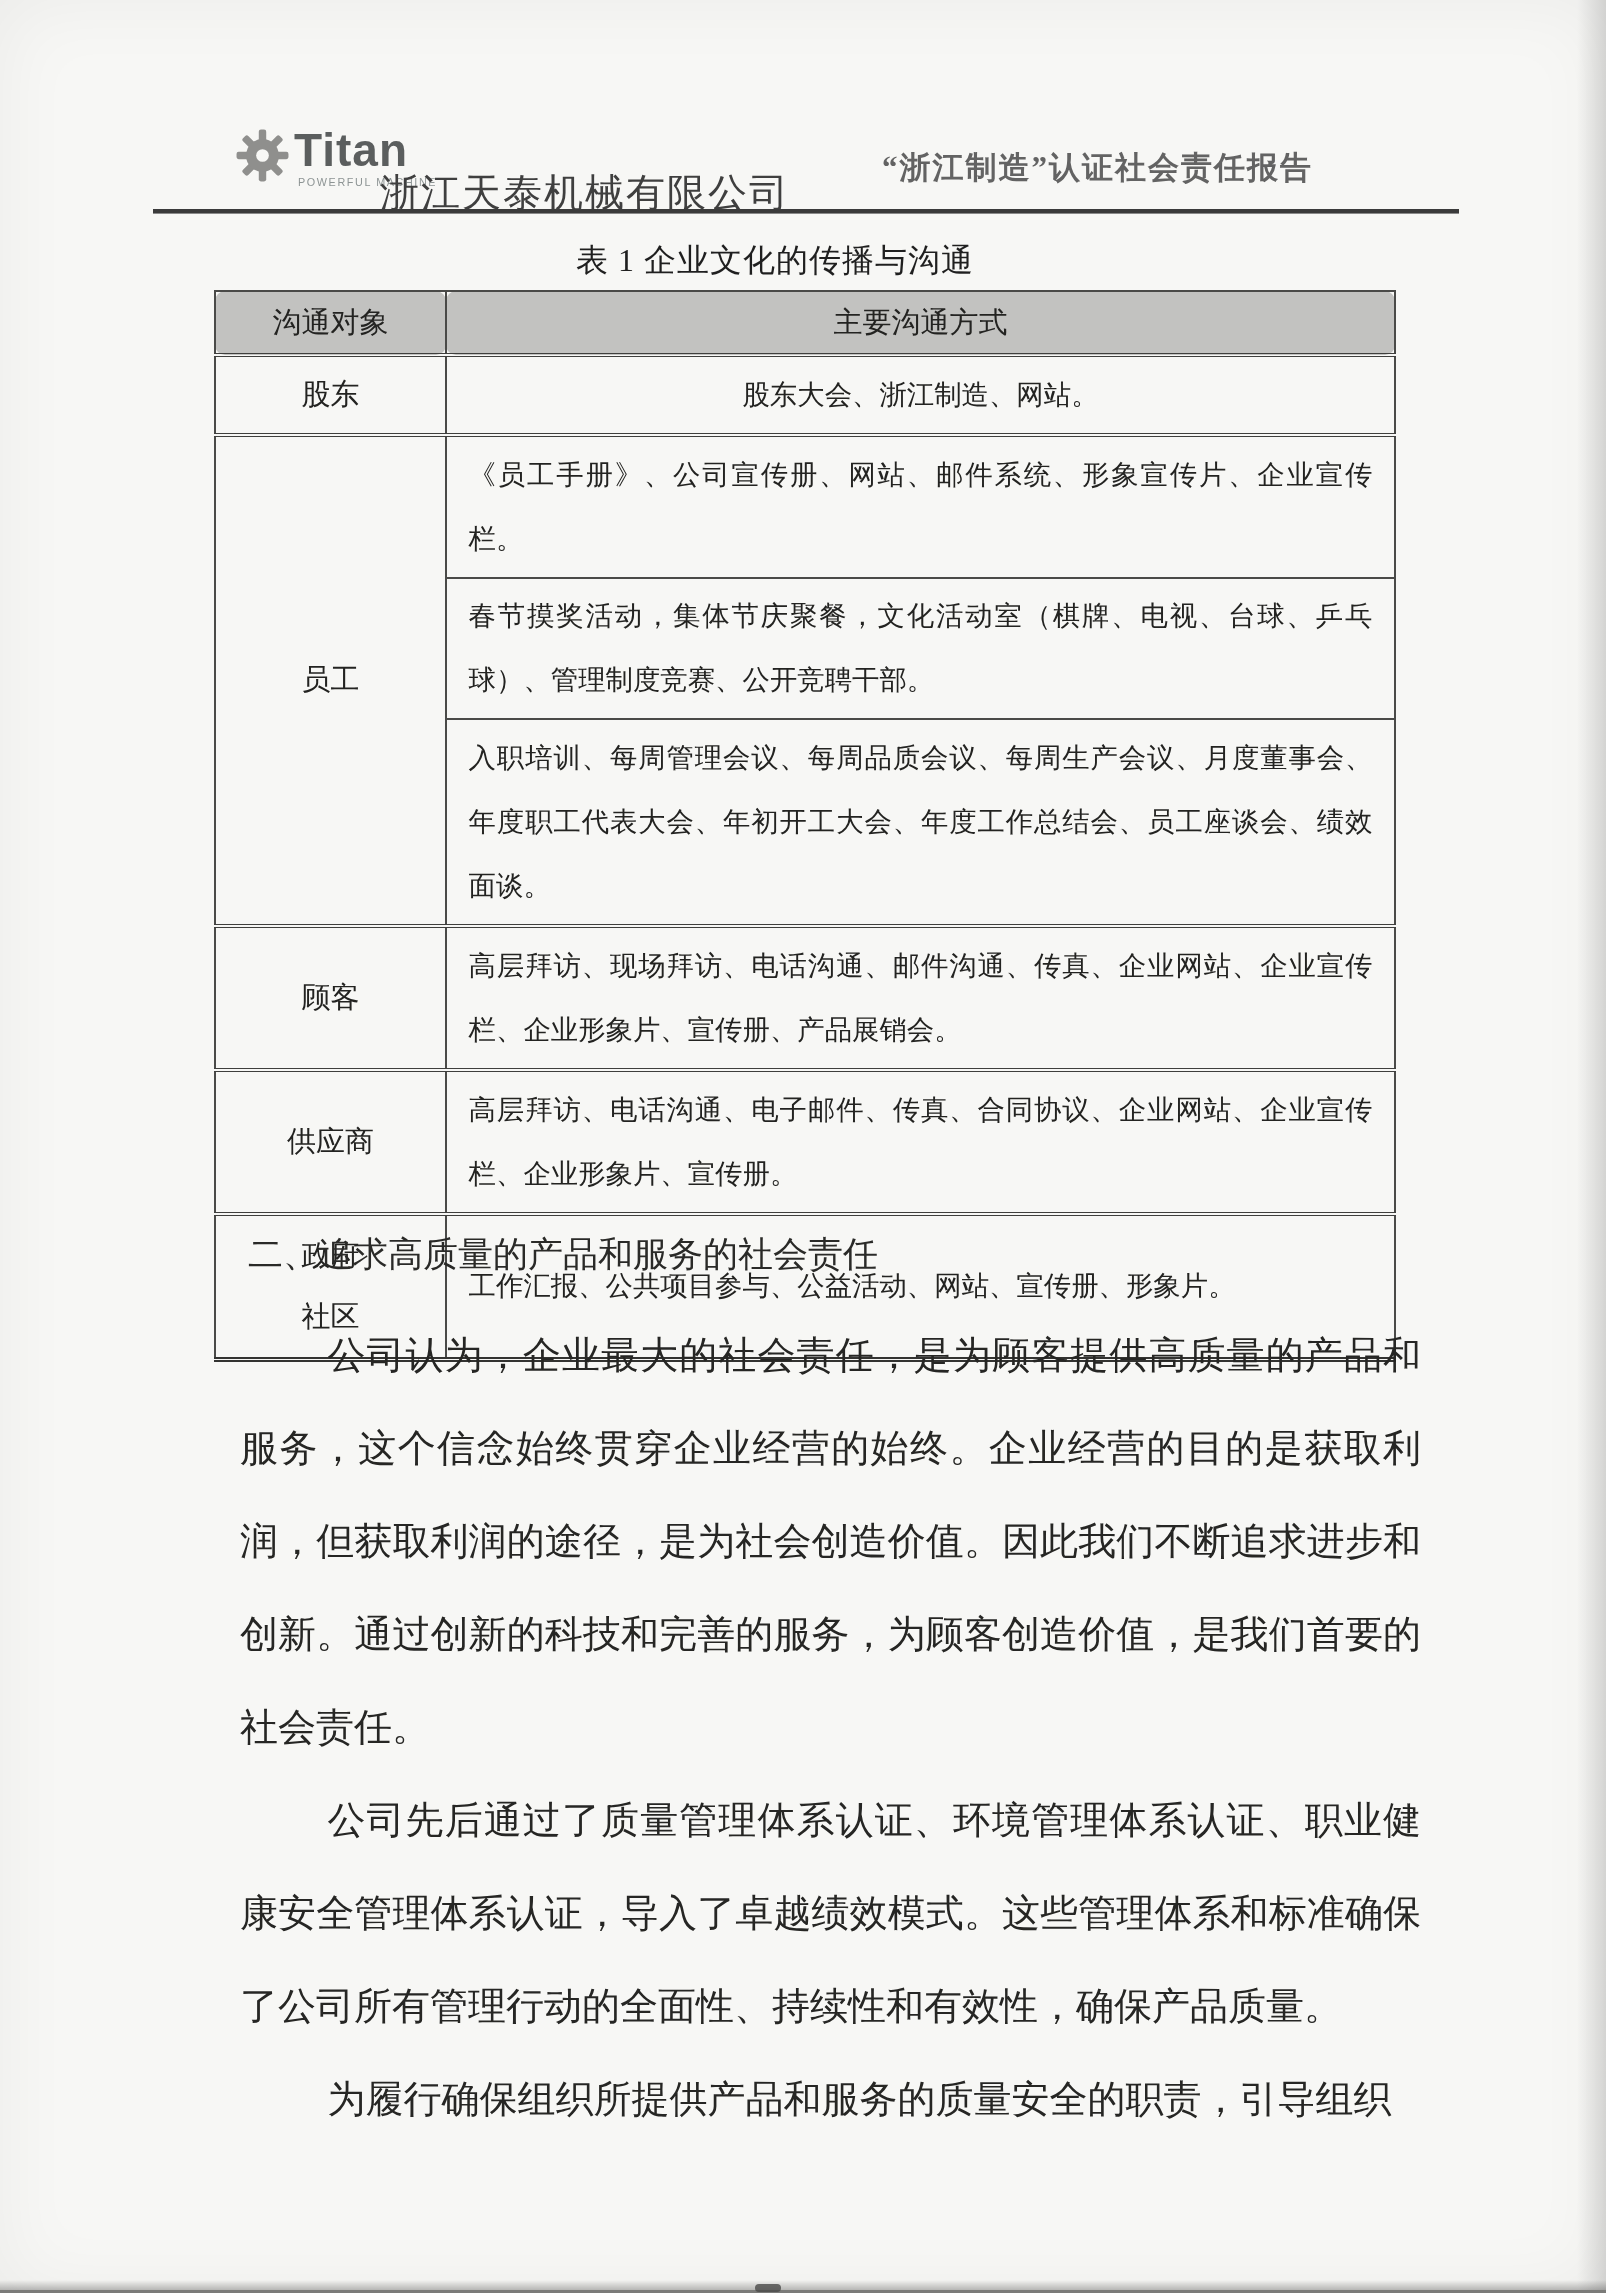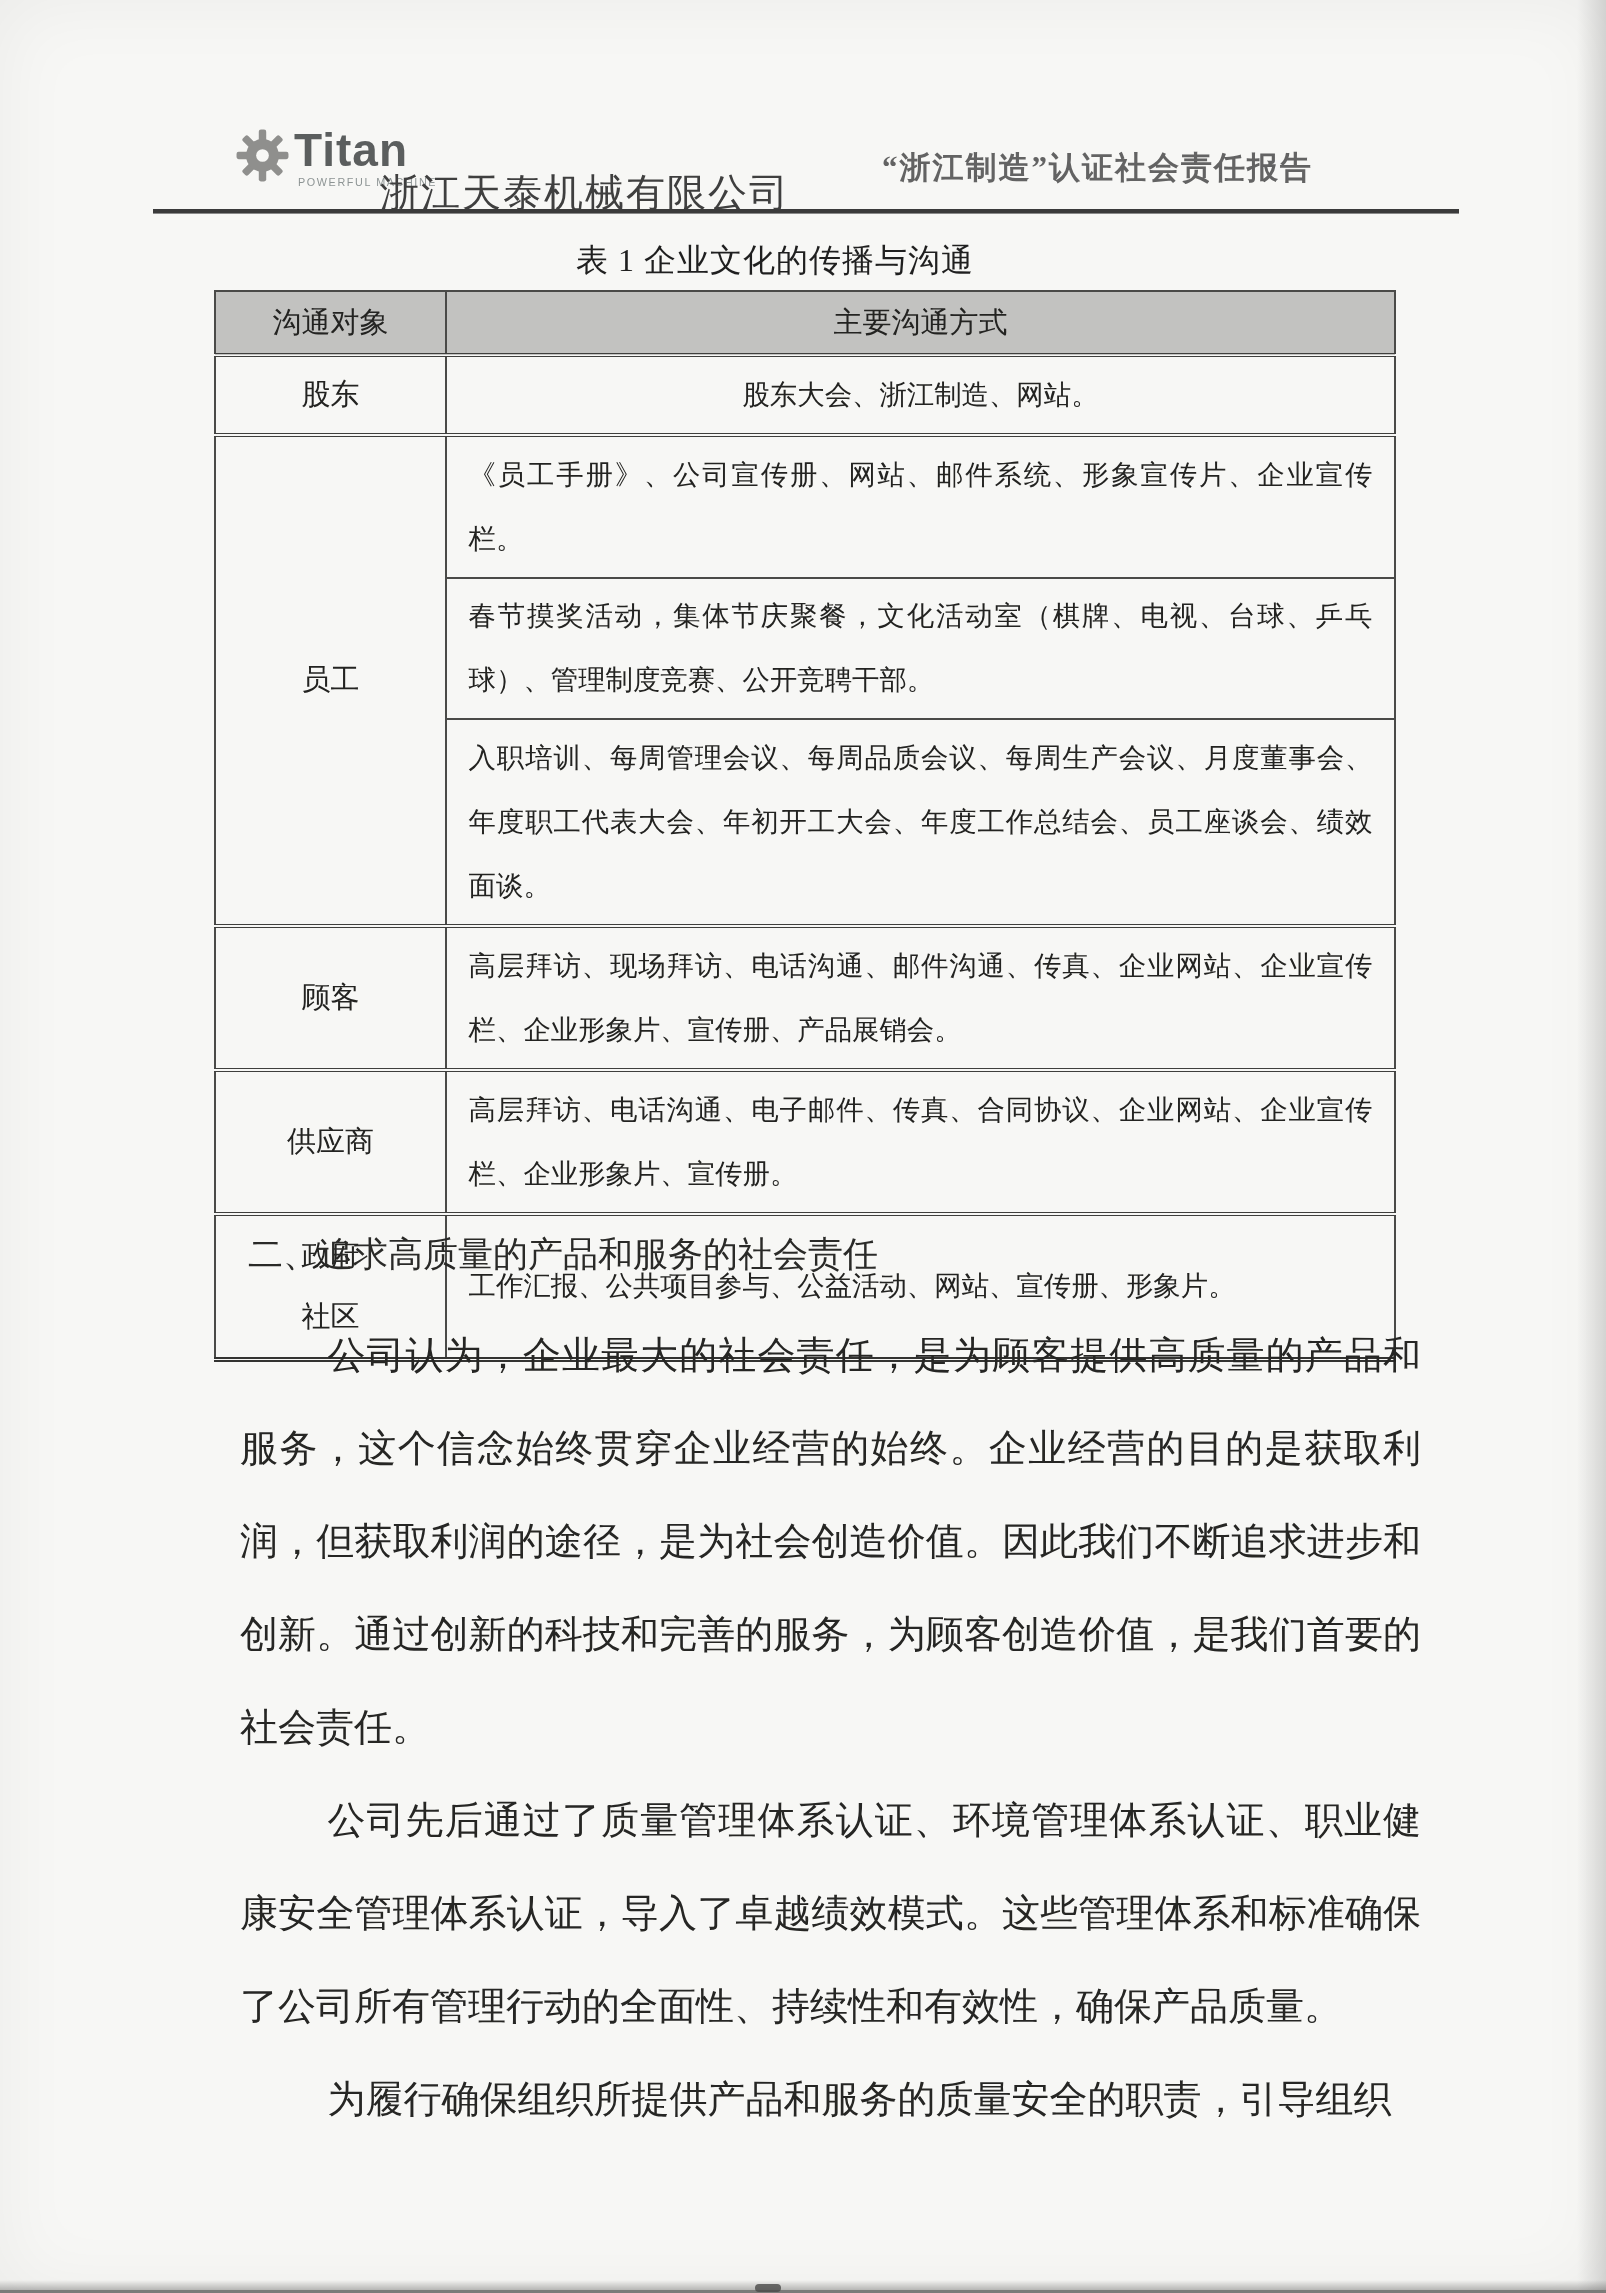--- a/index.html
+++ b/index.html
@@ -38,21 +38,21 @@
   
   .table-caption { position:absolute; left:228px; top:239px; width:1182px;
     text-align:center; font-size:32px; color:#1f1f1f; letter-spacing:1px;
     transform:translateX(-44px); }
   table.comm { position:absolute; left:214px; top:290px; width:1182px;
     border-collapse:collapse; table-layout:fixed;
     border:2.9px solid #333331; border-bottom:5.9px double #333331; }
   table.comm col.c1 { width:231px; }
   table.comm th, table.comm td { border:2px solid #4a4a48; color:#232321; }
   table.comm th { background:#c2c2c0; font-weight:normal; font-size:29px;
-    text-align:center; border-bottom:4.9px double #3f3f3d; height:59px; }
+    text-align:center; border-bottom:4.9px double #3f3f3d; height:59px;border-radius:10px; }
   td.tgt { text-align:center; vertical-align:middle; font-size:29px; }
   td.mcell { font-size:27.4px; padding:5.9px 21.6px; line-height:64px;
     vertical-align:middle; text-align:justify; }
   td.mcenter { text-align:center; }
   tr.grp > td { border-top:4.9px double #3f3f3d; }
   tr.sub > td { border-top:2px solid #4a4a48; }
   tr.r-shareholders { height:61px; }
   tr.r-emp1 { height:67px; }
   tr.r-emp2 { height:128px; }
   tr.r-emp3 { height:196px; }

